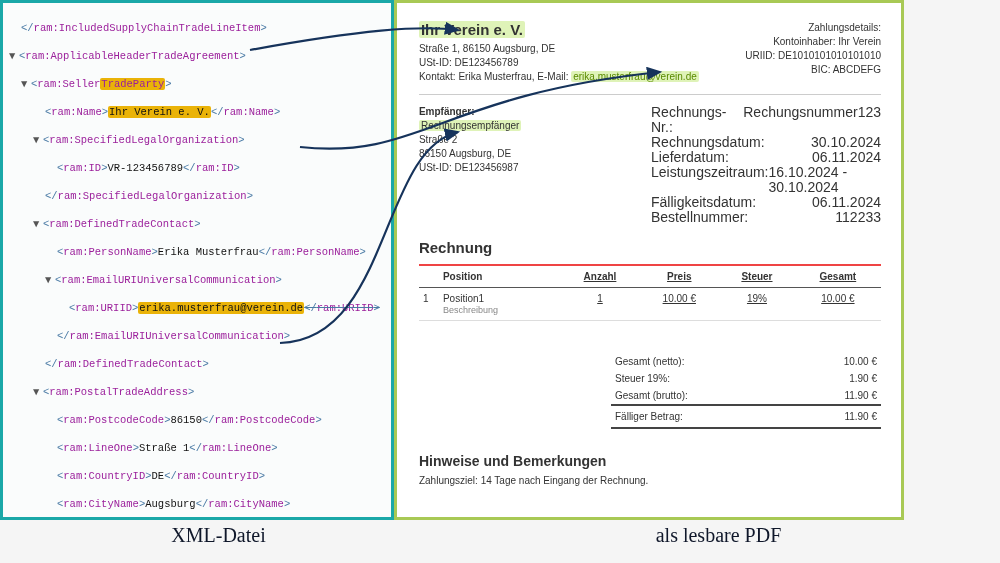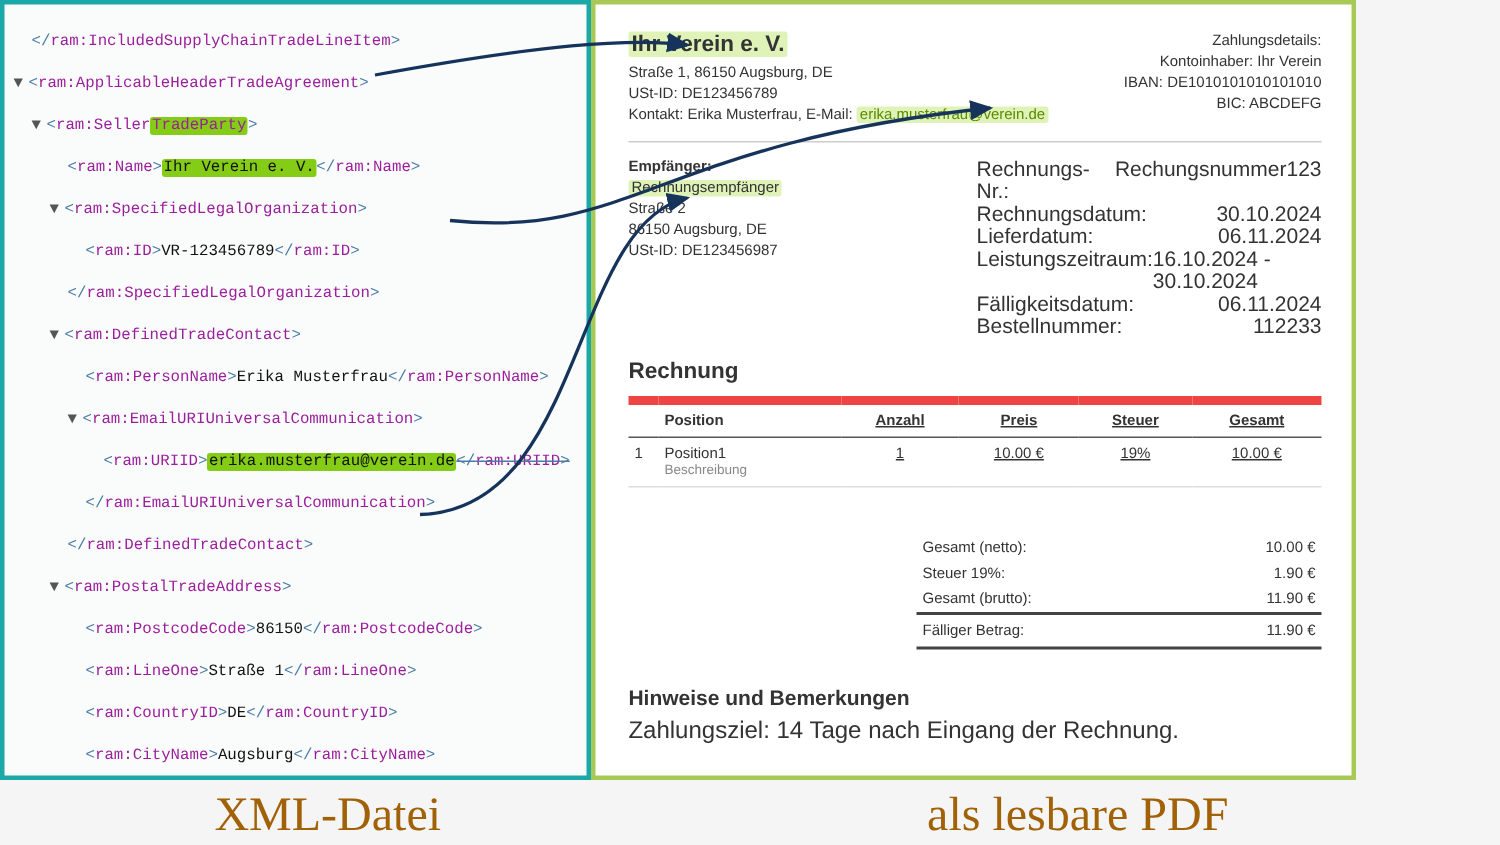--- a/index.html
+++ b/index.html
@@ -42,34 +42,34 @@
     color: #333;
     position: relative;
   }
   .bottom-labels {
     display: flex;
     width: 1000px;
     height: 43px;
     font-family: Georgia, serif;
   }
   .bottom-labels > div {
-    font-size: 32px;
-    color: #a16207;
+    font-size: 20px;
+    color: #0f172a;
     text-align: center;
     padding-top: 4px;
   }
   .lbl-left  { width: 437px; }
   .lbl-right { width: 563px; }
 
   
   .tag   { color: #9b1f9b; } 
   .ang   { color: #4a7aa5; }
   .txt   { color: #111; }
   .tri   { color: #555; display:inline-block; width:10px; }
-  .hl    { background: #84cc16; border-radius:2px; padding:0 1px;}
+  .hl    { background: #eab308; border-radius:2px; padding:0 1px;}
   .indent0{ padding-left:0px;}
   .indent1{ padding-left:12px;}
   .indent2{ padding-left:24px;}
   .indent3{ padding-left:36px;}
   .indent4{ padding-left:48px;}
   .indent5{ padding-left:60px;}
 
   
   .hdr-row { display:flex; justify-content:space-between; }
   .hdr-left h2 { margin:0 0 4px 0; font-size:15px; font-weight:bold;}
@@ -78,29 +78,29 @@
   .hl2 { background:#dff3b8; border-radius:2px; padding:0 2px;}
   hr.sep { border:none; border-top:1px solid #ccc; margin:10px 0; }
   .recip-row { display:flex; justify-content:space-between; margin-top:6px;}
   .recip-left { font-size:10px; line-height:14px;}
   .recip-left .ttl { font-weight:bold; }
   .meta { font-size:14px; line-height:15px; }
   .meta-row { display:flex; justify-content:space-between; width:230px;}
   .meta-row span:first-child{ color:#333; }
   h3.invoice { margin:14px 0 8px 0; font-size:15px;}
   table.items { width:100%; border-collapse:collapse; font-size:10px;}
-  table.items thead th { text-align:left; font-weight:bold; padding:5px 4px; border-top:6px solid #ef4444; border-bottom:1px solid #555;}
+  table.items thead th { text-align:left; font-weight:bold; padding:5px 4px; border-top:2px solid #ef4444; border-bottom:1px solid #555;}
   table.items thead th.r, table.items td.r { text-align:center;text-decoration:underline; }
   table.items td { padding:5px 4px; border-bottom:1px solid #ddd; vertical-align:top;}
   .desc { color:#888; font-size:9px; }
   .totals { margin-top:32px; font-size:10px; }
   .totals-row { display:flex; justify-content:space-between; padding:3px 4px; width:270px; margin-left:auto;}
   .totals-row.bold { font-weight:normal; border-top:2px solid #444; border-bottom:2px solid #444; padding:5px 4px;}
   .notes-ttl { font-weight:bold; font-size:14px; margin-top:24px;}
-  .notes-txt { font-size:16px; margin-top:6px;}
+  .notes-txt { font-size:10px; margin-top:6px;}
 
   svg.arrows { position:absolute; top:0; left:0; width:1000px; height:520px; pointer-events:none; }
 </style>
 </head>
 <body>
 
 <div class="container">
 
   <div class="left-panel">
 <div class="indent1"><span class="ang">&lt;/</span><span class="tag">ram:IncludedSupplyChainTradeLineItem</span><span class="ang">&gt;</span></div>
@@ -144,21 +144,21 @@
     <div class="hdr-row">
       <div class="hdr-left">
         <h2><span class="hl2">Ihr Verein e. V.</span></h2>
         <div>Straße 1, 86150 Augsburg, DE</div>
         <div><span>USt-ID: </span><span>DE123456789</span></div>
         <div><span>Kontakt: Erika Musterfrau, E-Mail: </span><span class="hl2" style="color:#5a8a00;">erika.musterfrau@verein.de</span></div>
       </div>
       <div class="hdr-right">
         <div>Zahlungsdetails:</div>
         <div>Kontoinhaber: Ihr Verein</div>
-        <div>IBAN: DE1010101010101010</div>
+        <div>URIID: DE1010101010101010</div>
         <div>BIC: ABCDEFG</div>
       </div>
     </div>
     <hr class="sep">
     <div class="recip-row">
       <div class="recip-left">
         <div class="ttl">Empfänger:</div>
         <div><span class="hl2">Rechnungsempfänger</span></div>
         <div>Straße 2</div>
         <div>86150 Augsburg, DE</div>

